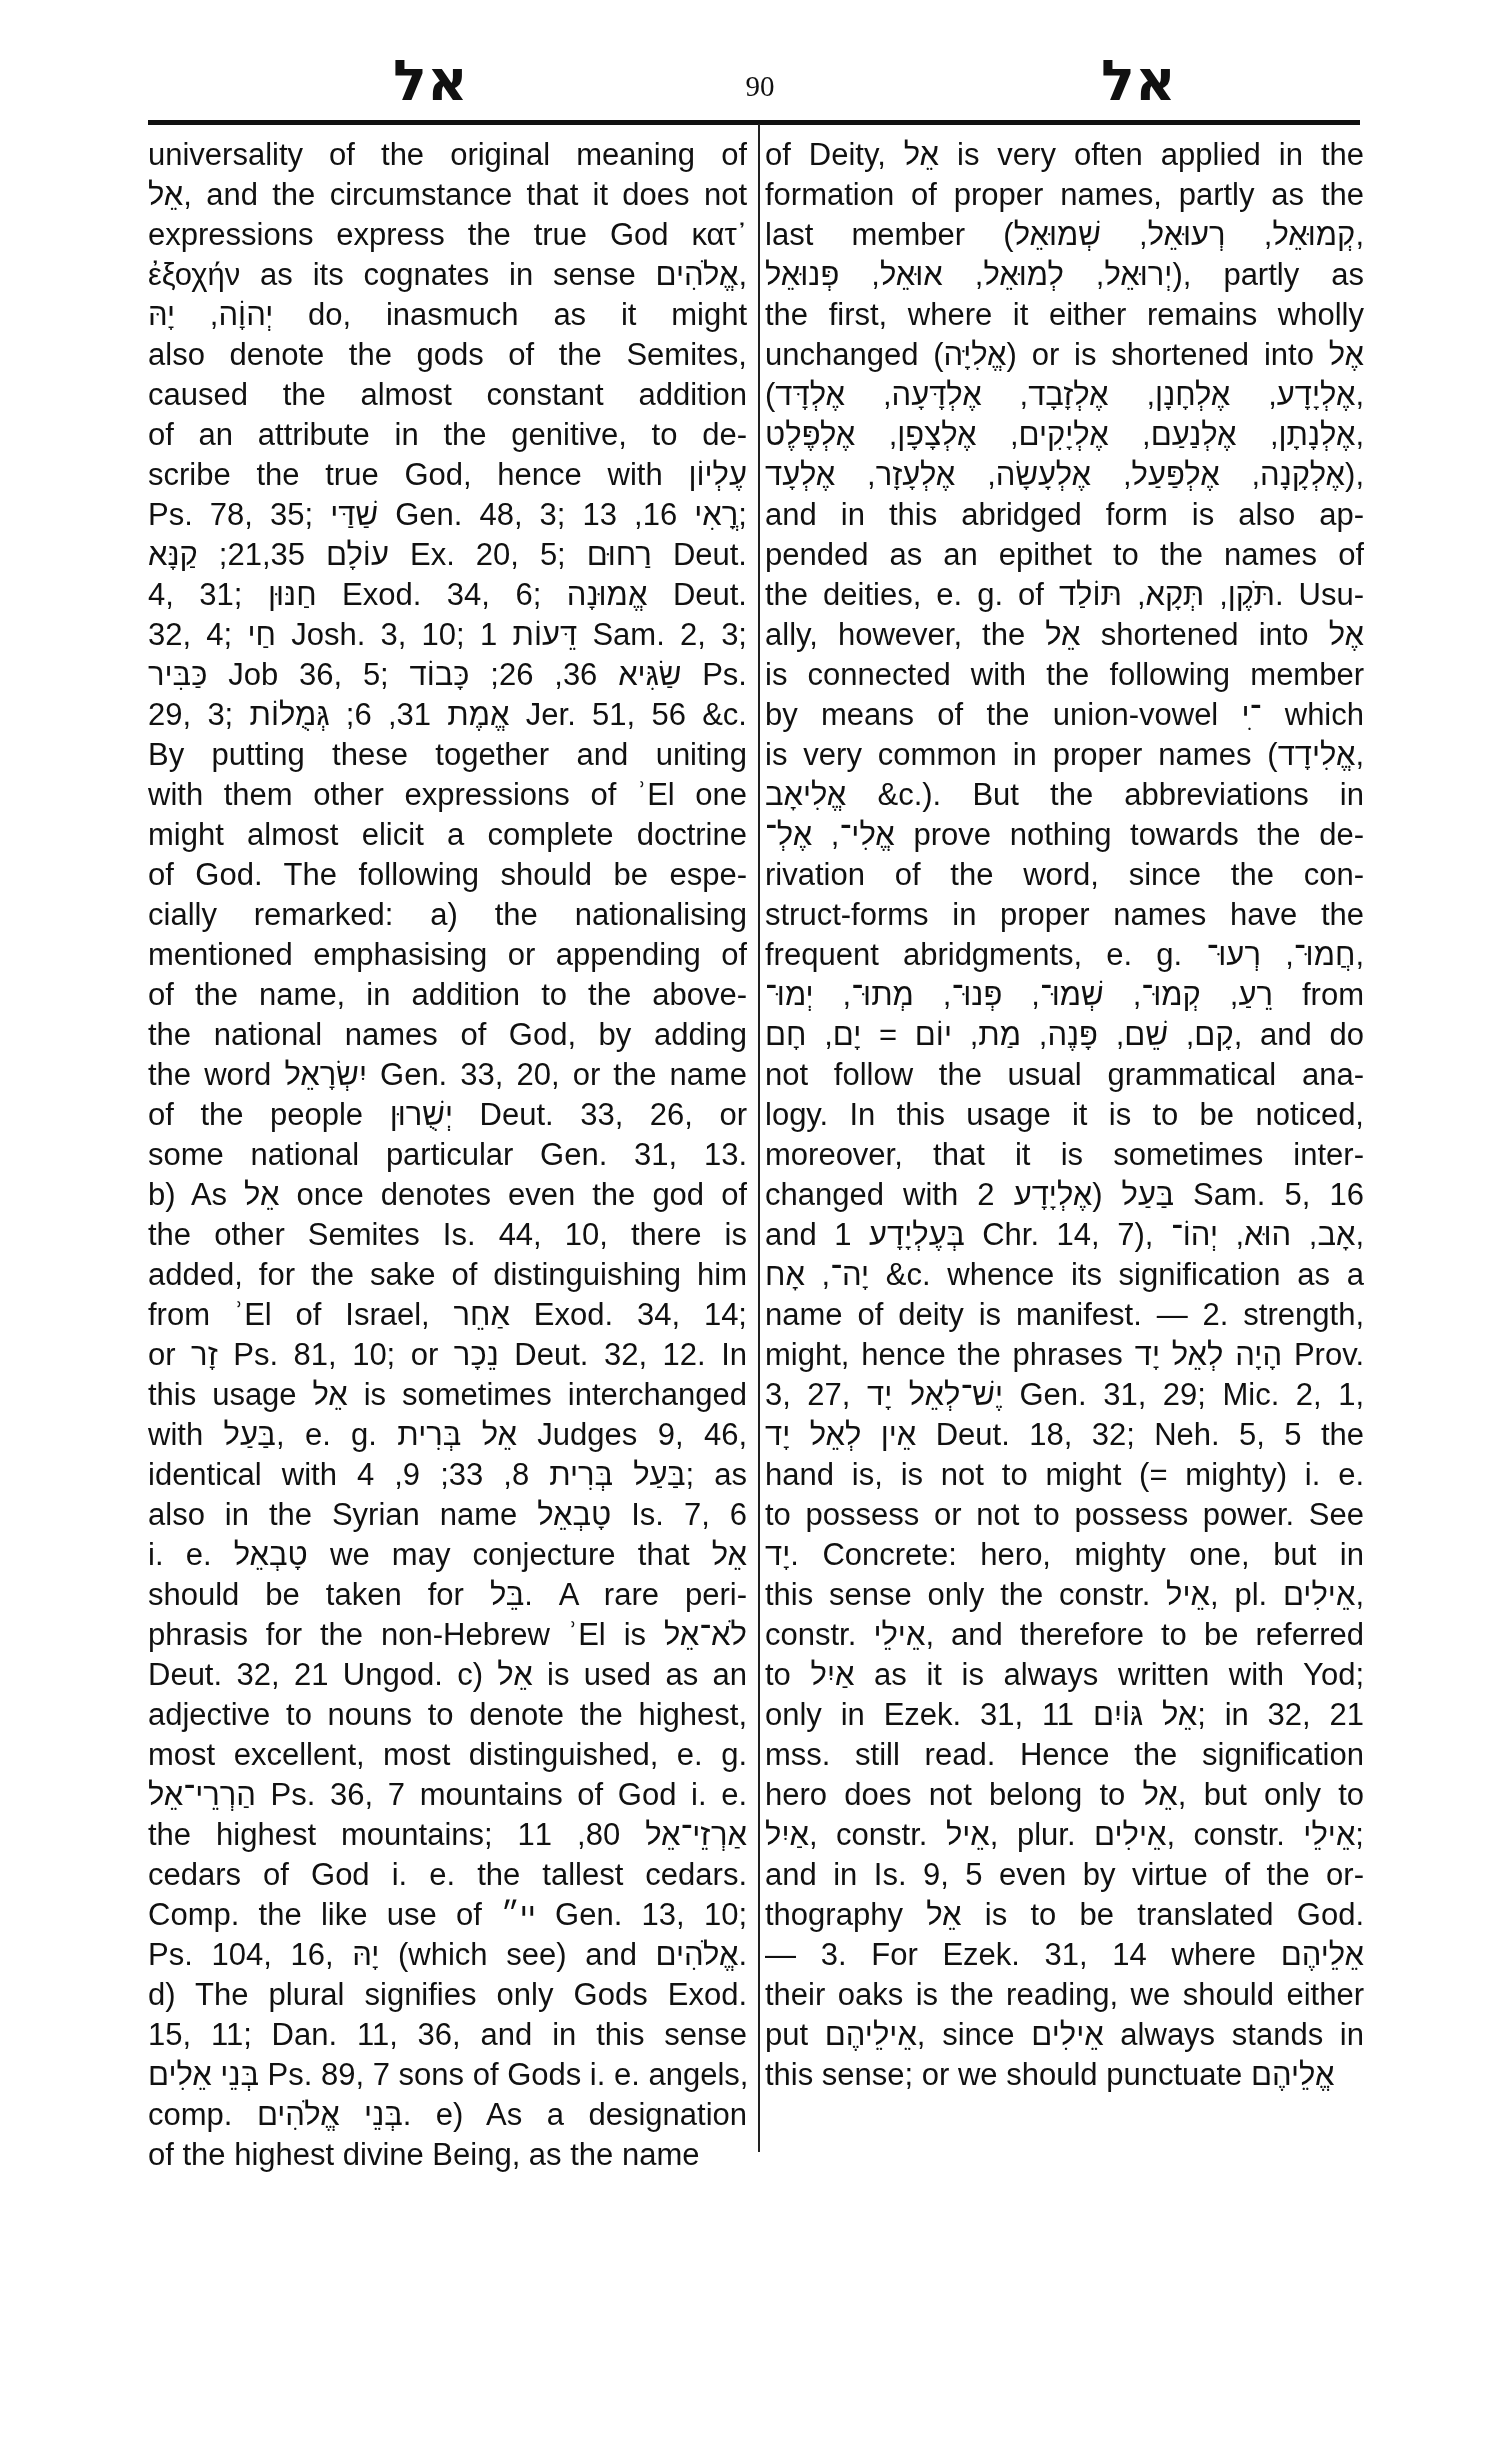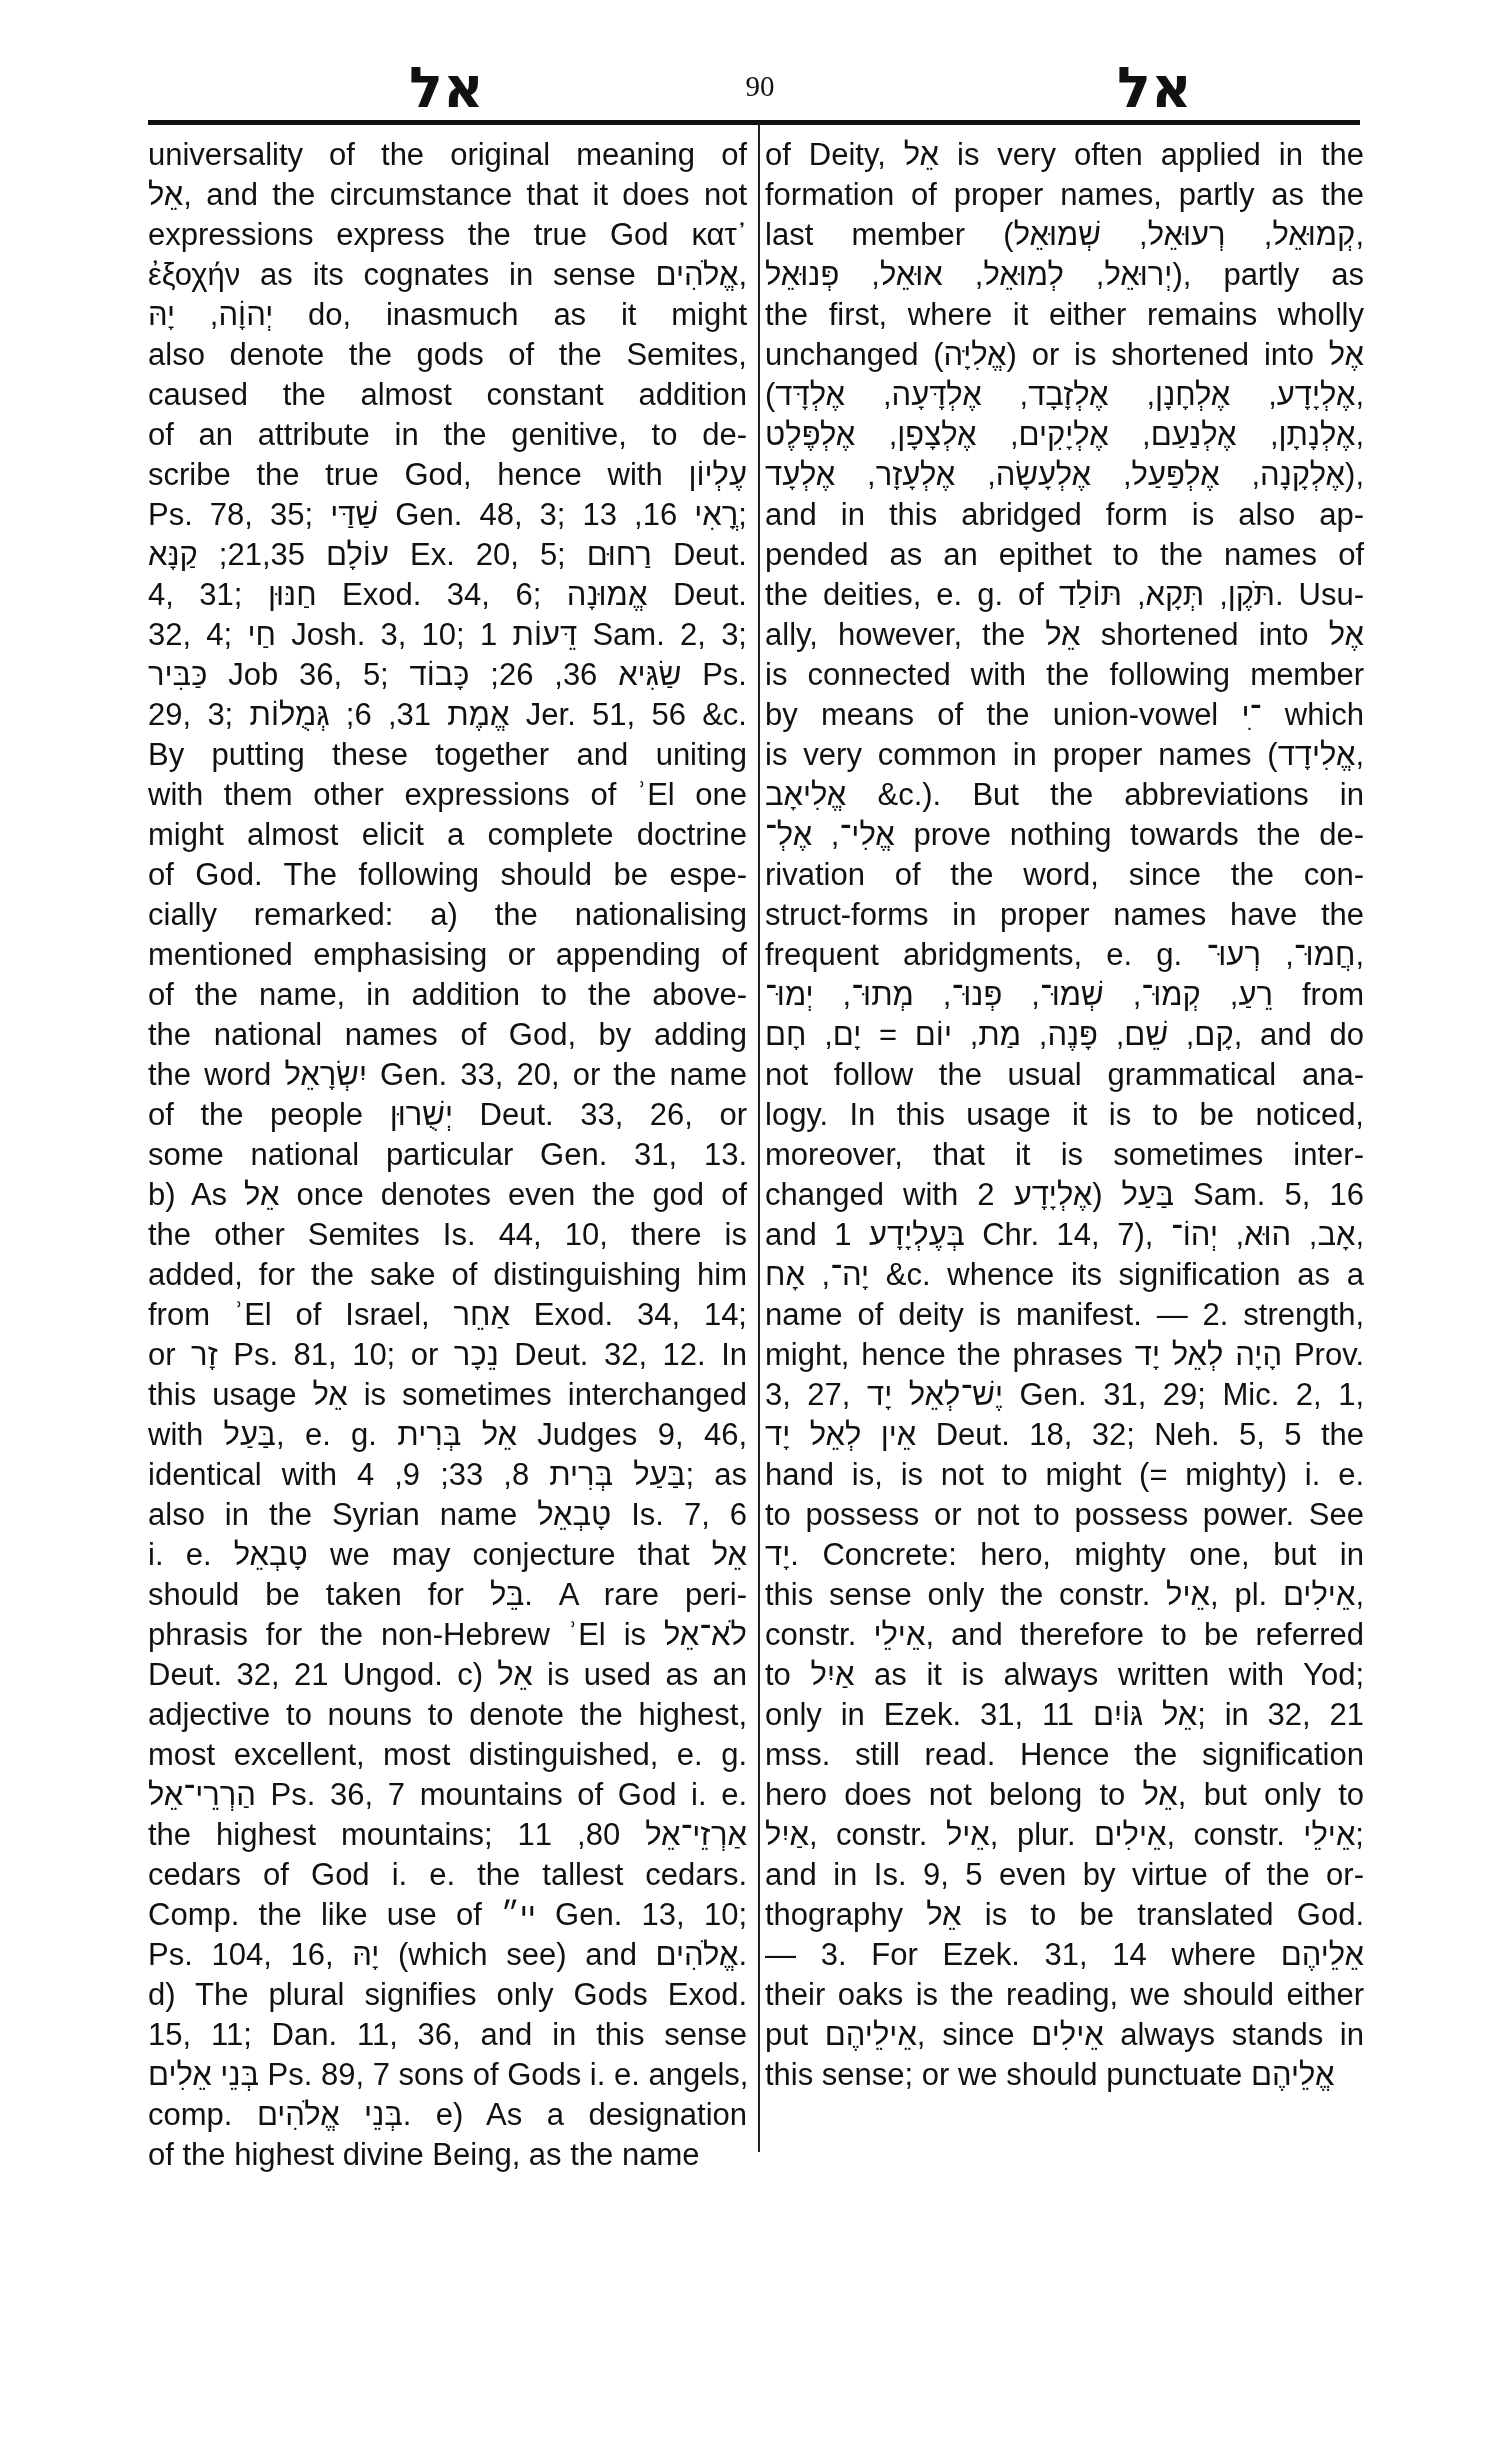--- a/index.html
+++ b/index.html
@@ -6,22 +6,22 @@
   body {
     width: 1512px; height: 2450px; position: relative; overflow: hidden;
     font-family: "DejaVu Serif", "Liberation Serif", serif;
     color: #111111;
   }
   .page { position: absolute; left: 0; top: 0; width: 1512px; height: 2450px; }
   .running-head {
     position: absolute; top: 45px; left: 148px; width: 1212px; height: 72px;
   }
   .head-word {
-    position: absolute; top: 7px; font-family: "DejaVu Sans", sans-serif;
-    font-size: 56px; font-weight: bold; line-height: 72px; direction: rtl; margin-left: 16px;
+    position: absolute; top: 0; font-family: "DejaVu Sans", sans-serif;
+    font-size: 56px; font-weight: bold; line-height: 72px; direction: rtl;
   }
   .head-left { left: 245px; }
   .head-right { left: 953px; }
   .page-number {
     position: absolute; left: 576px; width: 72px; top: 5.4px; text-align: center;
     font-family: "Liberation Serif", serif; font-size: 29px; line-height: 72px;
   }
   .rule {
     position: absolute; top: 120px; left: 148px; width: 1212px; height: 4.5px; background: #111;
   }

